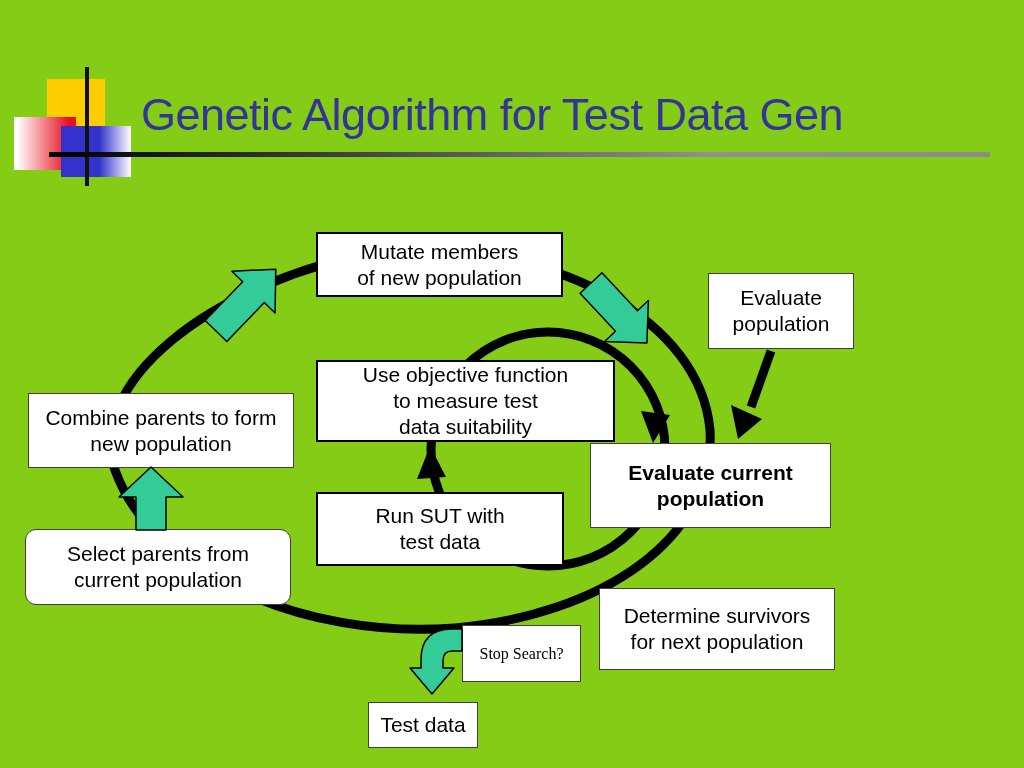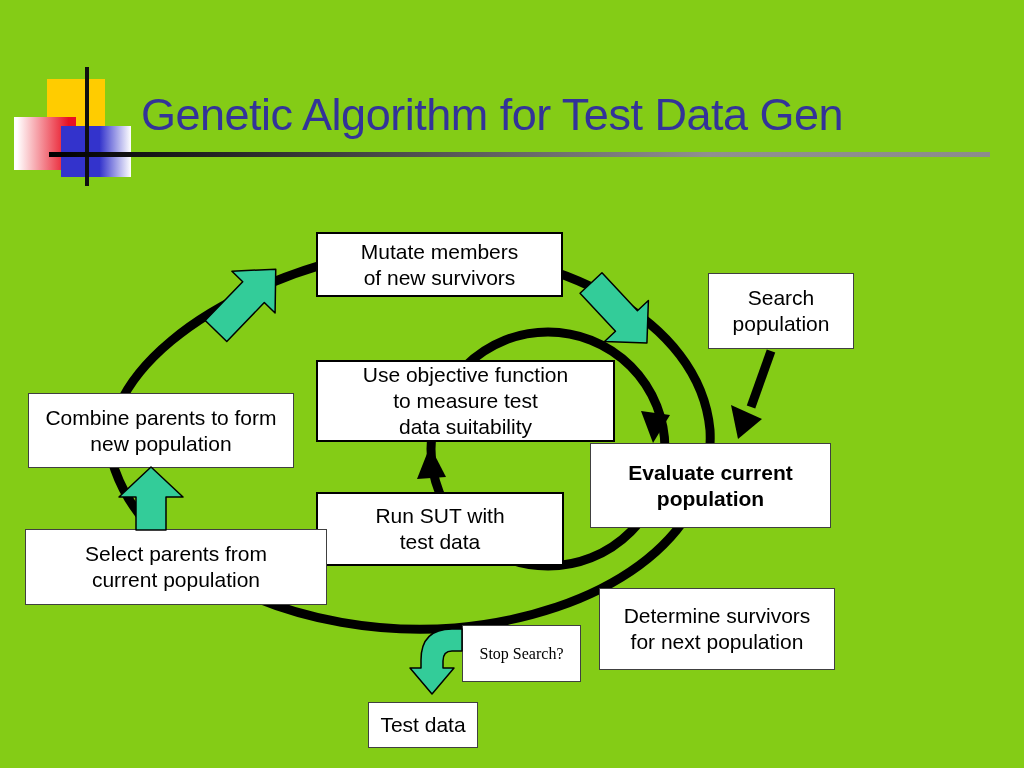--- a/index.html
+++ b/index.html
@@ -29,21 +29,21 @@
        justify-content:center;text-align:center;box-sizing:border-box;color:#000;}
   .box span{white-space:pre-line;font-size:21px;line-height:26px;}
   .b2{border:2px solid #000000;}
   .b1{border:1.5px solid #404040;}
   .box-mutate   {left:316px;top:232px;width:247px;height:65px;}
   .box-initial  {left:708px;top:273px;width:146px;height:76px;}
   .box-objective{left:316px;top:360px;width:299px;height:82px;}
   .box-combine  {left:28px; top:393px;width:266px;height:75px;}
   .box-evaluate {left:590px;top:443px;width:241px;height:85px;font-weight:bold;}
   .box-runsut   {left:316px;top:492px;width:248px;height:74px;}
-  .box-select   {left:25px; top:529px;width:302px;height:76px;}
+  .box-select   {left:25px; top:529px;width:266px;height:76px;border-radius:11px;}
   .box-determine{left:599px;top:588px;width:236px;height:82px;}
   .box-stop     {left:462px;top:625px;width:119px;height:57px;}
   .box-stop span{font-size:16px;line-height:20px;font-family:Liberation Serif, serif;}
   .box-testdata {left:368px;top:702px;width:110px;height:46px;}
 </style>
 </head>
 <body>
 
 <div class="slide">
 
@@ -58,24 +58,24 @@
     <path class="stroke9" d="M 400 247 C 560 247 700 320 710 430 C 716 540 600 615 455 628 C 300 640 150 570 115 470 C 85 390 200 280 400 247 Z"></path>
     <circle class="stroke9" cx="548" cy="449" r="117"></circle>
     <polygon class="blackfill" points="417,479 446,477 430,446"></polygon>
     <polygon class="blackfill" points="641,411 670,415 653,443"></polygon>
     <path class="stroke9" d="M 771 351 L 751 407"></path>
     <polygon class="blackfill" points="731,405 762,419 738,439"></polygon>
   </svg>
 
   <div class="box b2 box-mutate">
     <span>Mutate members
-of new survivors</span>
+of new population</span>
   </div>
   <div class="box b1 box-initial">
-    <span>Search
+    <span>Evaluate
 population</span>
   </div>
   <div class="box b2 box-objective">
     <span>Use objective function
 to measure test
 data suitability</span>
   </div>
   <div class="box b1 box-combine">
     <span>Combine parents to form
 new population</span>

